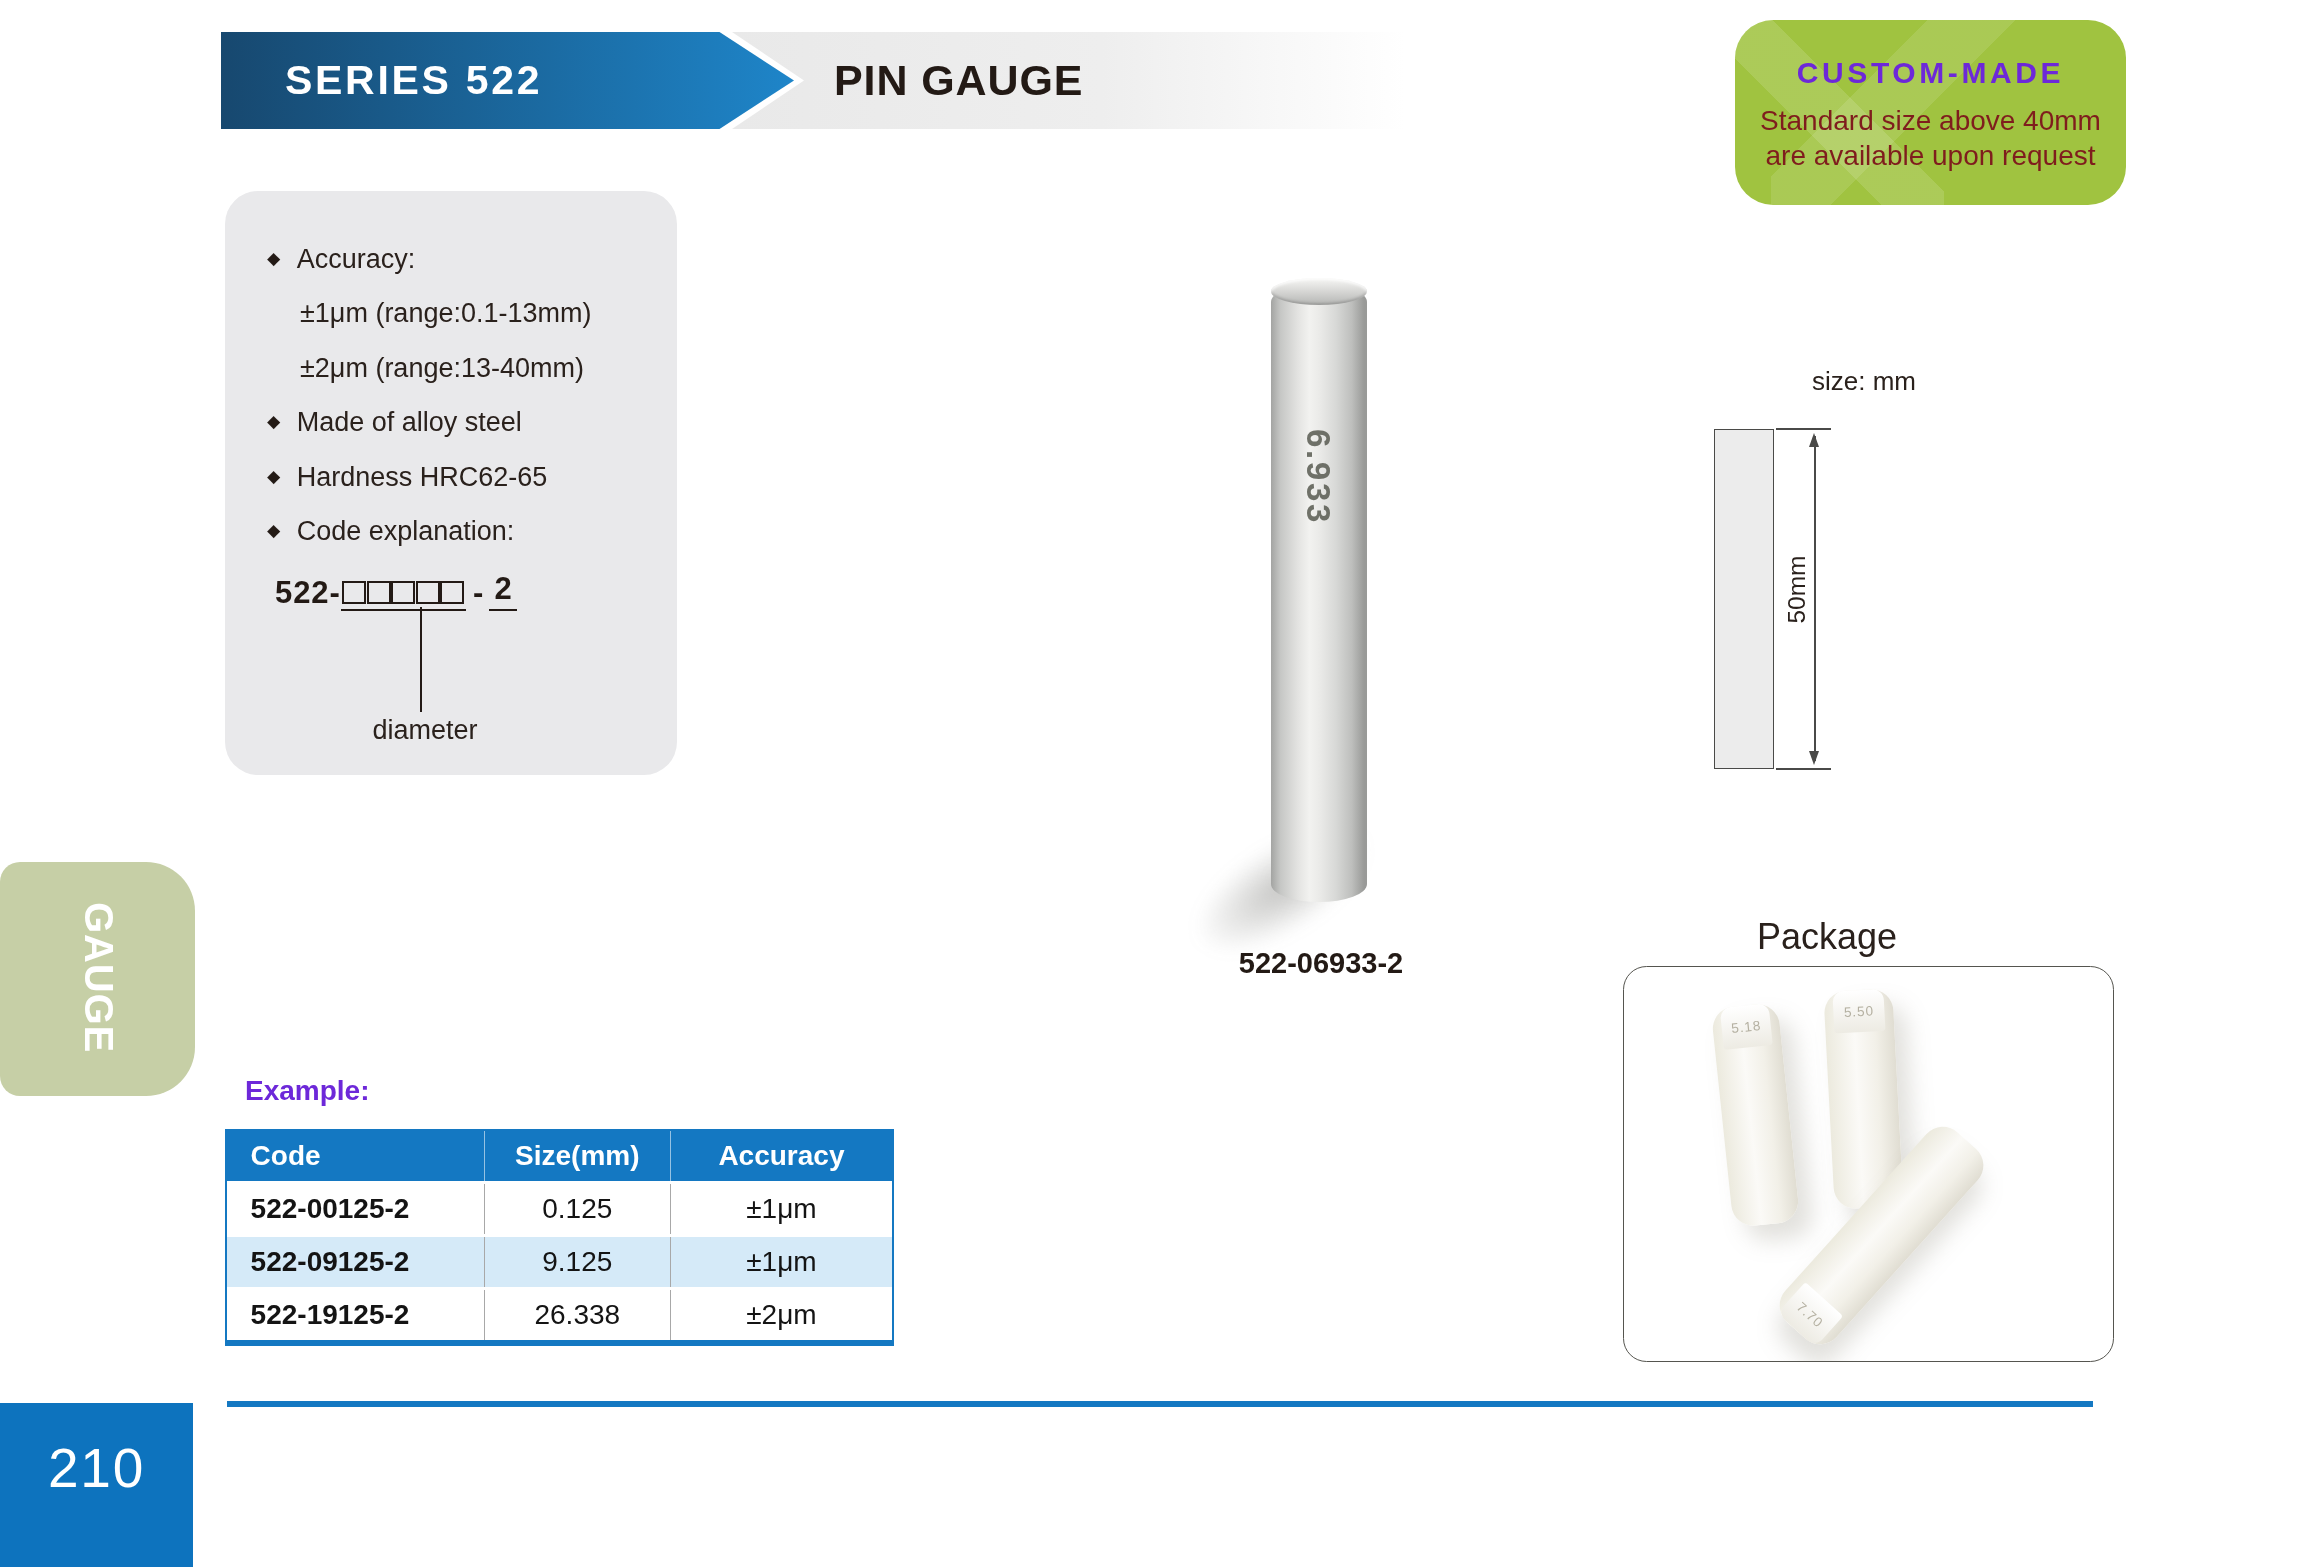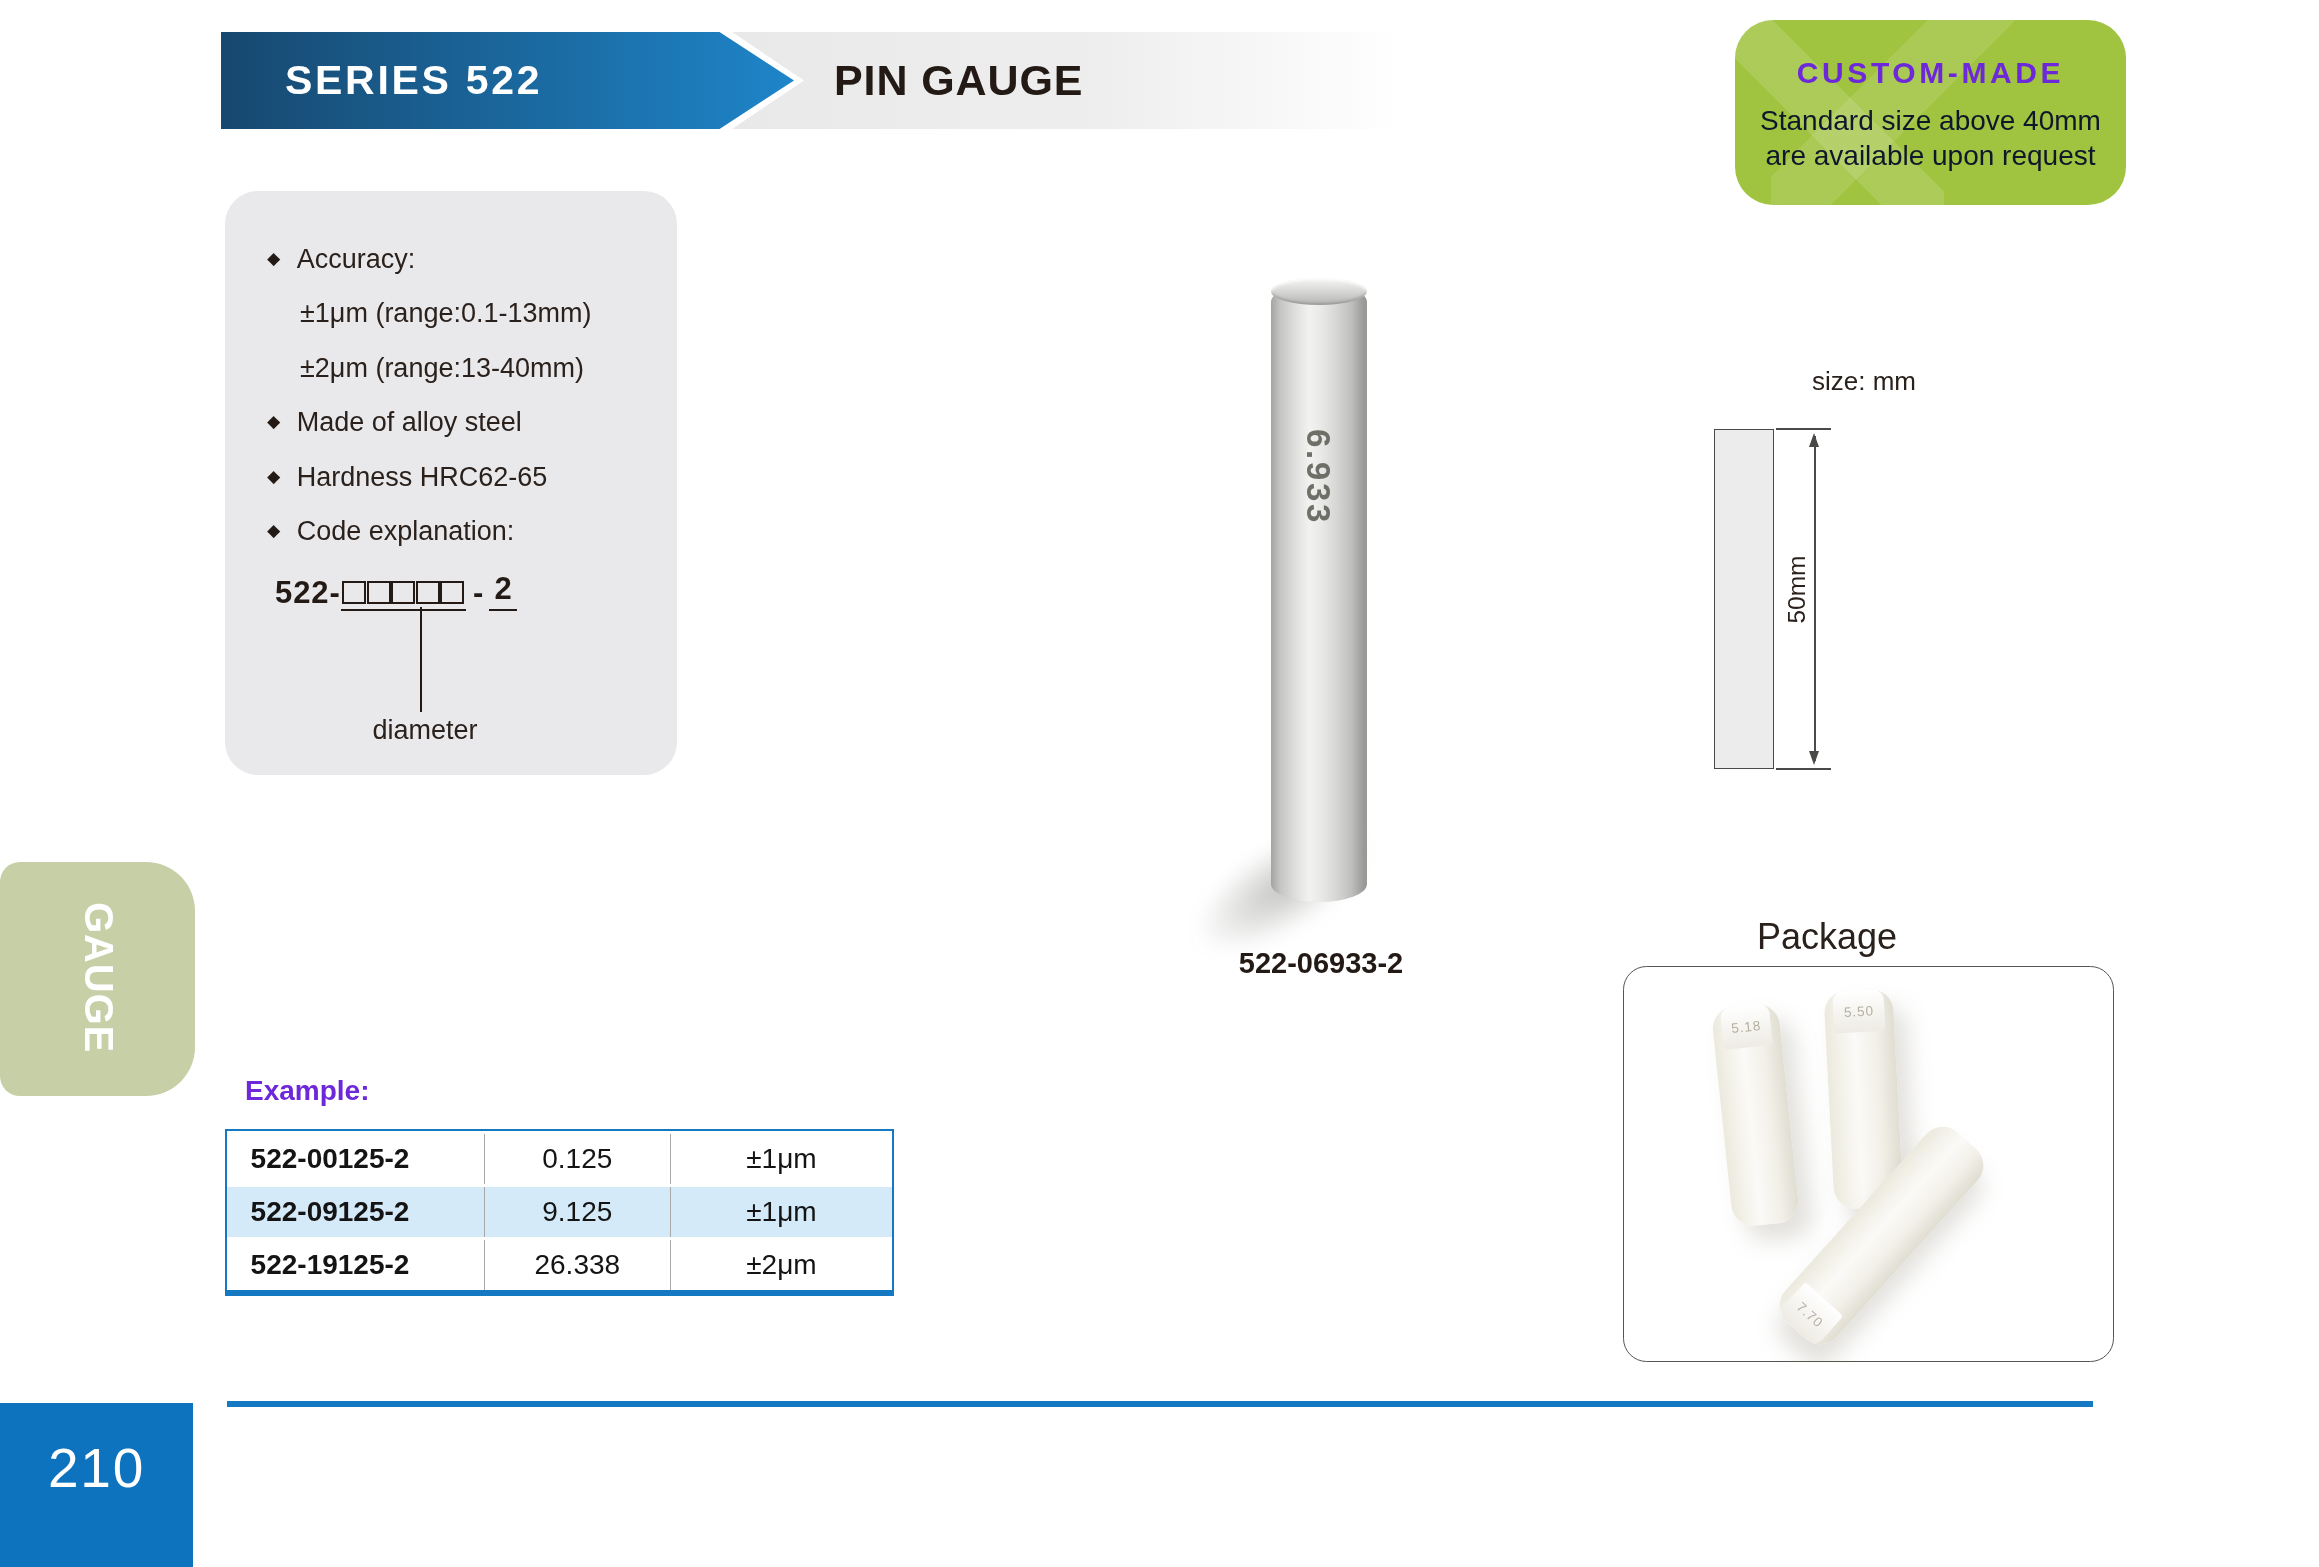--- a/index.html
+++ b/index.html
@@ -30,21 +30,21 @@
   
   .badge{position:absolute;left:1735px;top:20px;width:391px;height:185px;border-radius:38px;
     background:var(--badge_green);overflow:hidden;display:flex;flex-direction:column;align-items:center;
     padding-top:36px;}
   .badge::before{content:"";position:absolute;inset:0;
     background:
       linear-gradient(45deg, transparent 40%, rgba(255,255,255,.13) 40%, rgba(255,255,255,.13) 56%, transparent 56%),
       linear-gradient(-45deg, transparent 52%, rgba(255,255,255,.11) 52%, rgba(255,255,255,.11) 68%, transparent 68%);
     background-size:236px 236px,273px 273px;background-repeat:no-repeat;background-position:-27px -36px,36px -18px;}
   .badge-title{position:relative;font-size:30px;font-weight:bold;color:#6d28d9;letter-spacing:3.6px;margin-bottom:12.7px;}
-  .badge-line{position:relative;font-size:28px;color:#0f172a;line-height:35px;}
+  .badge-line{position:relative;font-size:28px;color:#7f1d1d;line-height:35px;}
 
   
   .info-box{position:absolute;left:225px;top:191px;width:452px;height:584px;background:#e9e9eb;border-radius:33px;}
   .feat-row{position:absolute;left:42px;display:flex;align-items:center;font-size:27px;color:#2a211c;white-space:nowrap;}
   .diamond{font-size:17.3px;margin-right:16.4px;color:var(--text_dark);transform:translateY(-0.9px);}
   .feat-sub{position:absolute;left:75px;font-size:27px;color:#2a211c;white-space:nowrap;}
   .code-line{position:absolute;left:50px;top:380px;display:flex;align-items:flex-end;font-weight:bold;font-size:31px;}
   .code-prefix{letter-spacing:0.9px;}
   .code-boxes{display:flex;gap:0.9px;border-bottom:2.7px solid var(--text_dark);padding:0 1.8px 4.5px 1.8px;}
   .code-box{width:23.6px;height:23.6px;border:2.3px solid var(--text_dark);background:transparent;}
@@ -195,20 +195,25 @@
     </div>
     <div class="tube flip" style="left:223px;top:141px;width:69px;height:255px;transform:rotate(42deg);">
       <div class="cap">
         <span class="tube-label">7.70</span>
       </div>
     </div>
   </div>
 
   <div class="example-heading">Example:</div>
   <div class="example-table">
+    <div class="t-row t-head">
+      <div class="t-cell first">Code</div>
+      <div class="t-cell">Size(mm)</div>
+      <div class="t-cell">Accuracy</div>
+    </div>
     <div class="t-row t-body">
       <div class="t-cell first code">522-00125-2</div>
       <div class="t-cell">0.125</div>
       <div class="t-cell">±1μm</div>
     </div>
     <div class="t-row t-body alt">
       <div class="t-cell first code">522-09125-2</div>
       <div class="t-cell">9.125</div>
       <div class="t-cell">±1μm</div>
     </div>

